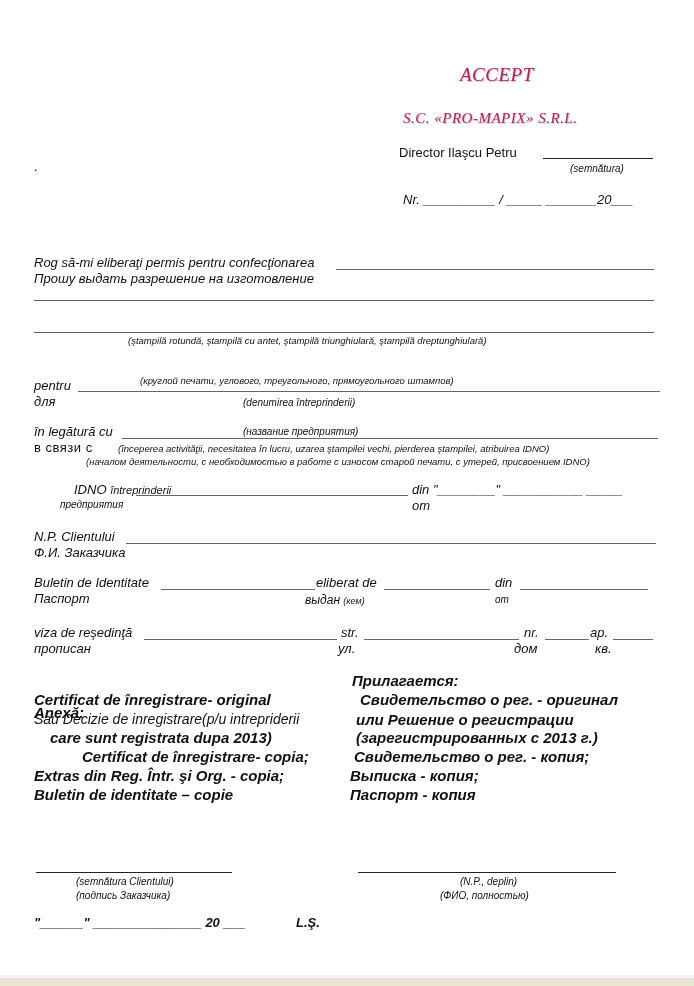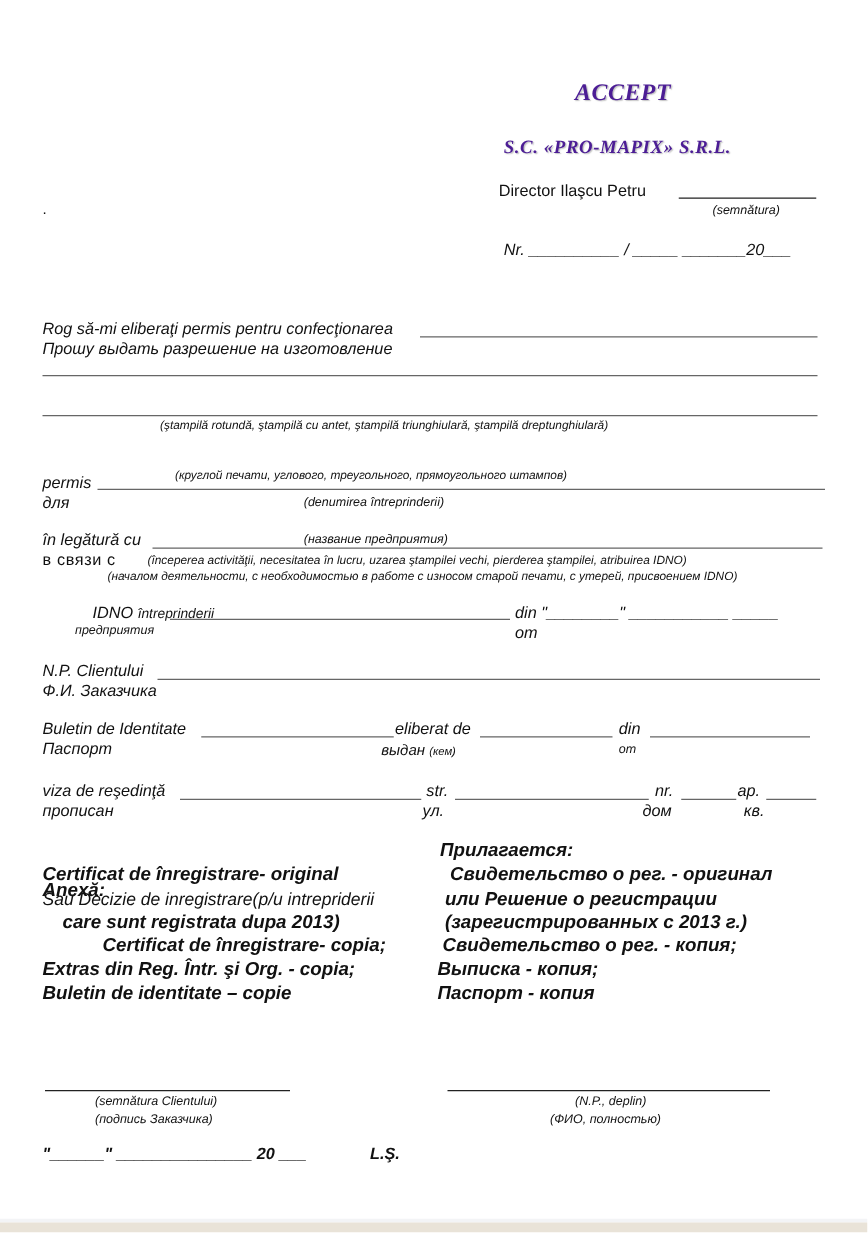--- a/index.html
+++ b/index.html
@@ -4,22 +4,22 @@
 <style>
   html, body { margin: 0; padding: 0; }
   body {
     width: 694px; height: 986px; position: relative; overflow: hidden;
     background: #ffffff; color: #111;
     font-family: "Liberation Sans", sans-serif;
   }
   .abs { position: absolute; white-space: nowrap; }
   .it { font-style: italic; }
   .serif-title {
-    font-family: "Liberation Serif", serif; font-style: italic; font-weight: bold;
-    letter-spacing: 0.5px; color: #4c1d95; text-shadow: 1px 1px 1px rgba(0,0,0,0.25);
+    font-family: "Liberation Serif", serif; font-style: italic; font-weight: normal;
+    letter-spacing: 0.5px; color: #be185d; text-shadow: 1px 1px 1px rgba(0,0,0,0.25);
   }
   .f13 { font-size: 13px; }
   .f10 { font-size: 10px; }
   .f9 { font-size: 9.5px; }
   .bold15 { font-size: 15px; font-weight: bold; font-style: italic; }
   .bold14 { font-size: 14px; font-weight: normal; font-style: italic; }
   .line { position: absolute; height: 0; border-top: 1px solid #666; }
   .solid { border-top: 1px solid #222; }
   .bottom-band { position: absolute; left: 0; top: 978px; width: 694px; height: 8px; background: #e9e3d8; }
   .bottom-band2 { position: absolute; left: 0; top: 975px; width: 694px; height: 3px; background: #f3f4f6; }
@@ -36,21 +36,21 @@
 <div class="abs it f13" style="left:403px;top:192px;">Nr. __________ / _____  _______20___</div>
 
 <div class="abs it f13" style="left:34px;top:255px;">Rog să-mi eliberaţi permis pentru confecţionarea</div>
 <div class="line" style="left:336px;top:269px;width:318px;"></div>
 <div class="abs it f13" style="left:34px;top:271px;">Прошу выдать разрешение на изготовление</div>
 <div class="line" style="left:34px;top:300px;width:620px;"></div>
 <div class="line" style="left:34px;top:332px;width:620px;"></div>
 <div class="abs it f9" style="left:128px;top:335px;">(ştampilă rotundă, ştampilă cu antet, ştampilă triunghiulară, ştampilă dreptunghiulară)</div>
 <div class="abs it f9" style="left:140px;top:349px;margin-top:26px;">(круглой печати, углового, треугольного, прямоугольного штампов)</div>
 
-<div class="abs it f13" style="left:34px;top:378px;">permis</div>
+<div class="abs it f13" style="left:34px;top:378px;">pentru</div>
 <div class="line" style="left:78px;top:391px;width:582px;"></div>
 <div class="abs it f13" style="left:34px;top:394px;">для</div>
 <div class="abs it f10" style="left:243px;top:397px;">(denumirea întreprinderii)</div>
 <div class="abs it f10" style="left:243px;top:410px;margin-top:16px;">(название предприятия)</div>
 
 <div class="abs it f13" style="left:34px;top:424px;">în legătură cu</div>
 <div class="line" style="left:122px;top:438px;width:536px;"></div>
 <div class="abs f13" style="left:34px;top:440px;letter-spacing:0.5px;">в связи с</div>
 <div class="abs it f9" style="left:118px;top:443px;">(începerea activităţii, necesitatea în lucru, uzarea ştampilei vechi, pierderea ştampilei, atribuirea IDNO)</div>
 <div class="abs it f9" style="left:86px;top:456px;">(началом деятельности, с необходимостью в работе с износом старой печати, с утерей, присвоением IDNO)</div>

